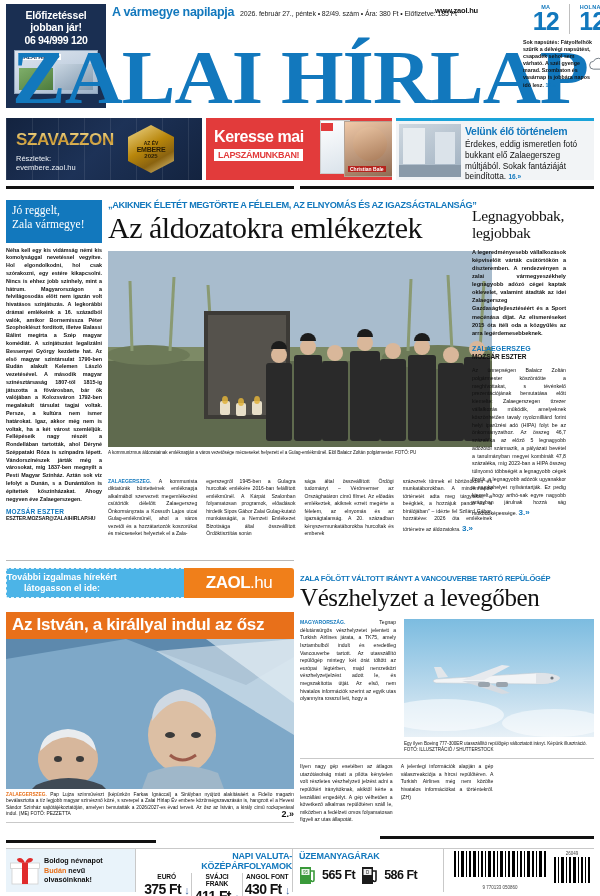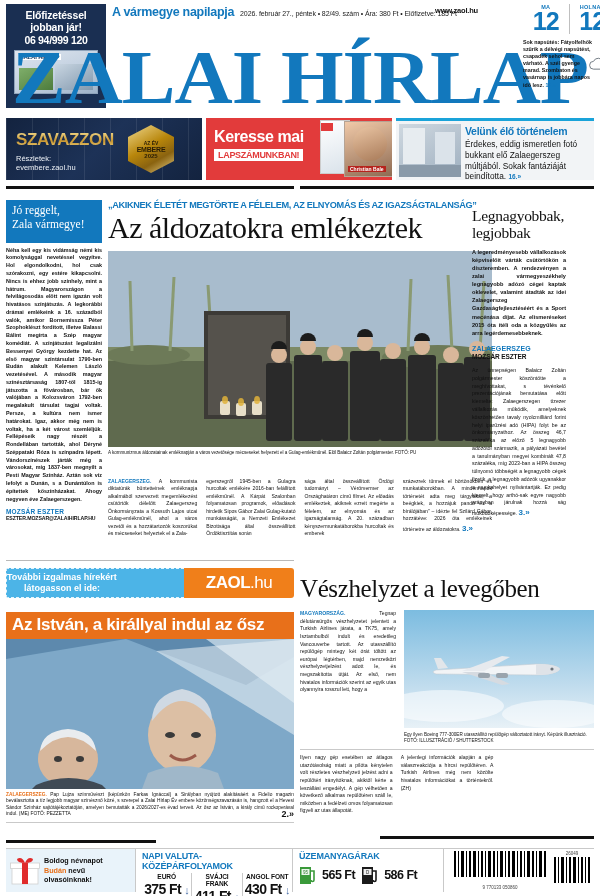--- a/index.html
+++ b/index.html
@@ -193,21 +193,21 @@
 
   
   .footer { position:absolute; left:6px; top:848px; width:588px; height:44px;
     border-top:1px solid #c9c9c9; display:flex; }
   .nevnap { width:130px; background:#e9f3fa; display:flex; align-items:center; gap:4px;
     padding:0 4px; border-right:1px solid #c9c9c9;}
   .gift { width:30px; height:28px; position:relative; flex:none; }
   .nevnap .nt { font-size:7.2px; line-height:1.3; color:#111; font-weight:bold;}
   .nevnap .nt .nm { color:#e8701a; }
   .fx { flex:1; padding:2px 0 0 6px; }
-  .fx-head { color:#1278bd; font-size:9px; font-weight:bold; letter-spacing:-0.2px;}
+  .fx-head { color:#1278bd; font-size:9px; font-weight:bold; letter-spacing:-0.2px;text-align:right;}
   .fx-row { display:flex; margin-top:2px; }
   .fx-cell { flex:1; text-align:center; border-right:1px solid #c9c9c9; padding:0 2px;}
   .fx-cell:last-child { border-right:none; }
   .fx-n { font-size:6.6px; font-weight:bold; color:#111; letter-spacing:-0.1px;}
   .fx-v { font-size:14px; font-weight:bold; color:#111; letter-spacing:-0.6px; margin-top:1px;}
   .fx-v .ar { color:#4a6fa8; font-size:11px; font-weight:normal;}
   .fuel { width:152px; padding:2px 4px 0 6px; border-left:1px solid #c9c9c9; border-right:1px solid #c9c9c9;}
   .fuel-head { color:#1278bd; font-size:9px; font-weight:bold; letter-spacing:-0.2px;}
   .fuel-row { display:flex; align-items:center; gap:6px; margin-top:4px;}
   .pump { width:17px; height:20px; position:relative; }
@@ -458,20 +458,21 @@
       </svg>
     </div>
     <div class="bl-cap">
       <span class="place">ZALAEGERSZEG.</span>
       <span>Pap Lujza színművészt (képünkön Farkas Ignáccal) a Sirályban nyújtott alakításáért a Fidelio magazin beválasztotta a tíz legjobb magyar színésznő közé, s szerepel a Zalai Hírlap Év embere közönségszavazásán is, hangzott el a Hevesi Sándor Színház sajtótájékoztatóján, amelyen bemutatták a 2026/2027-es évad terveit. Az ősz az István, a király című rockoperával indul. (ME) FOTÓ: PEZZETTA</span>
       <span class="pg">2.»</span>
     </div>
   </div>
 
   <div class="br">
+    <div class="br-kicker">ZALA FÖLÖTT VÁLTOTT IRÁNYT A VANCOUVERBE TARTÓ REPÜLŐGÉP</div>
     <div class="br-title">Vészhelyzet a levegőben</div>
     <div class="br-wrap">
       <div class="br-text">
         <span class="place">MAGYARORSZÁG.</span>
         <span>Tegnap délutánsürgős vészhelyzetet jelentett a Turkish Airlines járata, a TK75, amely Isztambulból indult és eredetileg Vancouverbe tartott. Az utasszállító repülőgép mintegy két órát töltött az európai légtérben, majd nemzetközi vészhelyzetjelzést adott le, és megszakította útját. Az első, nem hivatalos információk szerint az egyik utas olyannyira rosszul lett, hogy a</span>
       </div>
       <div style="flex:1;">
         <div class="br-photo">
           <svg viewBox="0 0 190 118" width="100%" height="118">
             <defs>

